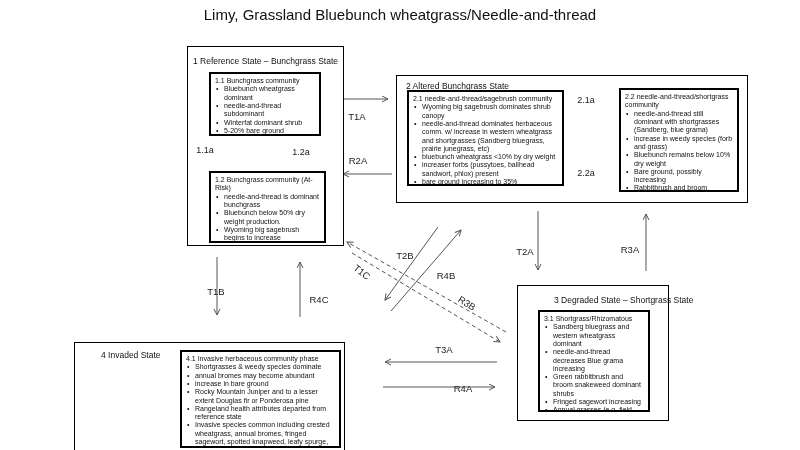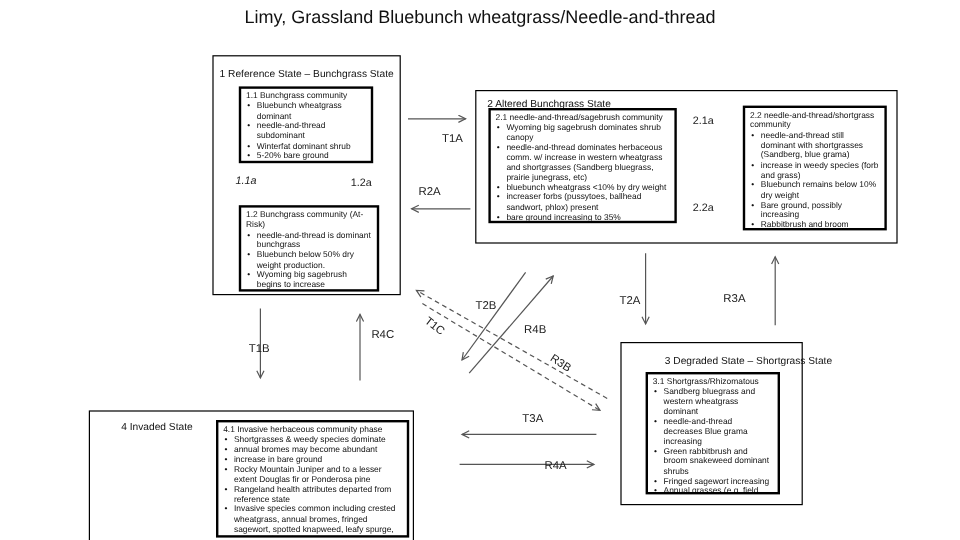--- a/index.html
+++ b/index.html
@@ -55,21 +55,21 @@
       <line x1="391" y1="311" x2="461" y2="230" marker-end="url(#ah)"></line>
       <line x1="506" y1="332" x2="347" y2="242" marker-end="url(#ah)" stroke-dasharray="4 3"></line>
       <line x1="352" y1="253" x2="500" y2="342" marker-end="url(#ah)" stroke-dasharray="4 3"></line>
       <line x1="217" y1="257" x2="217" y2="315" marker-end="url(#ah)"></line>
       <line x1="300" y1="317" x2="300" y2="262" marker-end="url(#ah)"></line>
       <line x1="497" y1="362" x2="385" y2="362" marker-end="url(#ah)"></line>
       <line x1="383" y1="387" x2="495" y2="387" marker-end="url(#ah)"></line>
     </g>
   </svg>
 
-  <div class="state-box" style="left:177px; top:46px; width:157px; height:200px;">
+  <div class="state-box" style="left:187px; top:46px; width:157px; height:200px;">
     <div class="state-title center" style="margin-top:9px;">1 Reference State – Bunchgrass State</div>
     <div class="community" style="left:21px; top:25px; width:112px; height:64px;">
       <div class="community-title">1.1 Bunchgrass community</div>
       <ul>
           <li>Bluebunch wheatgrass dominant</li>
           <li>needle-and-thread subdominant</li>
           <li>Winterfat dominant shrub</li>
           <li>5-20% bare ground</li>
         </ul>
     </div>
@@ -130,30 +130,30 @@
           <li>Shortgrasses &amp; weedy species dominate</li>
           <li>annual bromes may become abundant</li>
           <li>increase in bare ground</li>
           <li>Rocky Mountain Juniper and to a lesser extent Douglas fir or Ponderosa pine</li>
           <li>Rangeland health attributes departed from reference state</li>
           <li>Invasive species common including crested wheatgrass, annual bromes, fringed sagewort, spotted knapweed, leafy spurge, and other invasives.</li>
         </ul>
     </div>
   </div>
 
-  <div class="arrow-label" style="left:357px; top:116px;margin-left:20px;">T1A</div>
+  <div class="arrow-label" style="left:357px; top:116px;">T1A</div>
   <div class="arrow-label" style="left:358px; top:160px;">R2A</div>
-  <div class="arrow-label small" style="left:205px; top:150px;font-style:italic;">1.1a</div>
+  <div class="arrow-label small" style="left:205px; top:150px;">1.1a</div>
   <div class="arrow-label small" style="left:301px; top:152px;">1.2a</div>
   <div class="arrow-label small" style="left:586px; top:100px;">2.1a</div>
   <div class="arrow-label small" style="left:586px; top:173px;">2.2a</div>
   <div class="arrow-label" style="left:525px; top:251px;">T2A</div>
-  <div class="arrow-label" style="left:612px; top:249px;">R3A</div>
+  <div class="arrow-label" style="left:630px; top:249px;">R3A</div>
   <div class="arrow-label" style="left:405px; top:255px;">T2B</div>
   <div class="arrow-label" style="left:446px; top:275px;">R4B</div>
   <div class="arrow-label rot38" style="left:362px; top:272px;">T1C</div>
   <div class="arrow-label rot33" style="left:467px; top:303px;">R3B</div>
   <div class="arrow-label" style="left:216px; top:291px;">T1B</div>
-  <div class="arrow-label" style="left:319px; top:279px;text-align:right;">R4C</div>
+  <div class="arrow-label" style="left:319px; top:299px;text-align:right;">R4C</div>
   <div class="arrow-label" style="left:444px; top:349px;">T3A</div>
   <div class="arrow-label" style="left:443px; top:388px;margin-left:20px;">R4A</div>
 
 </div>
 
 </body></html>

